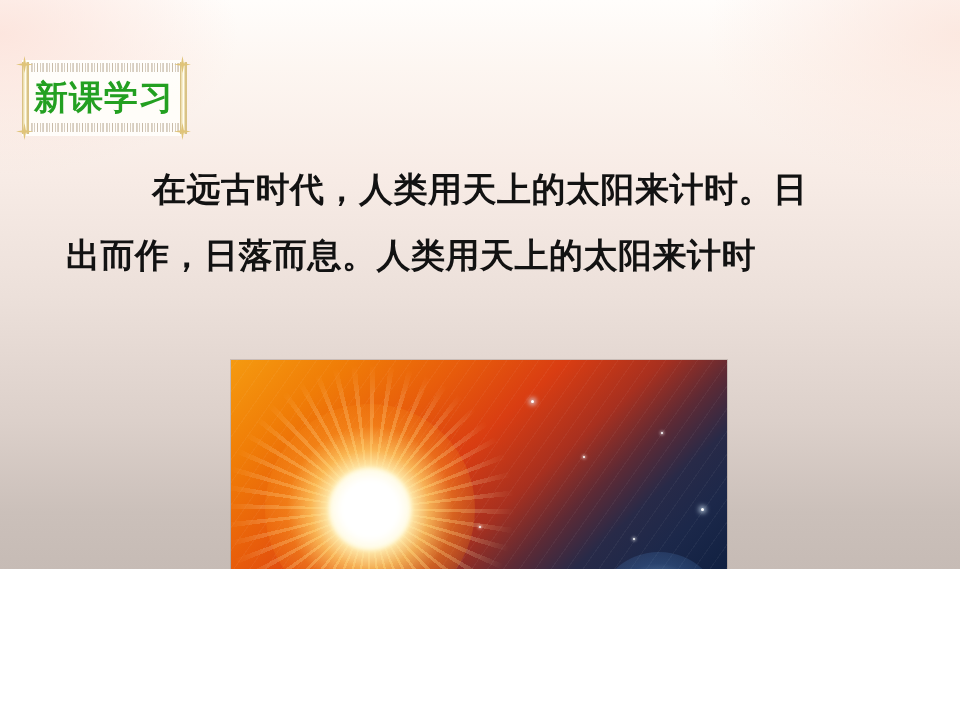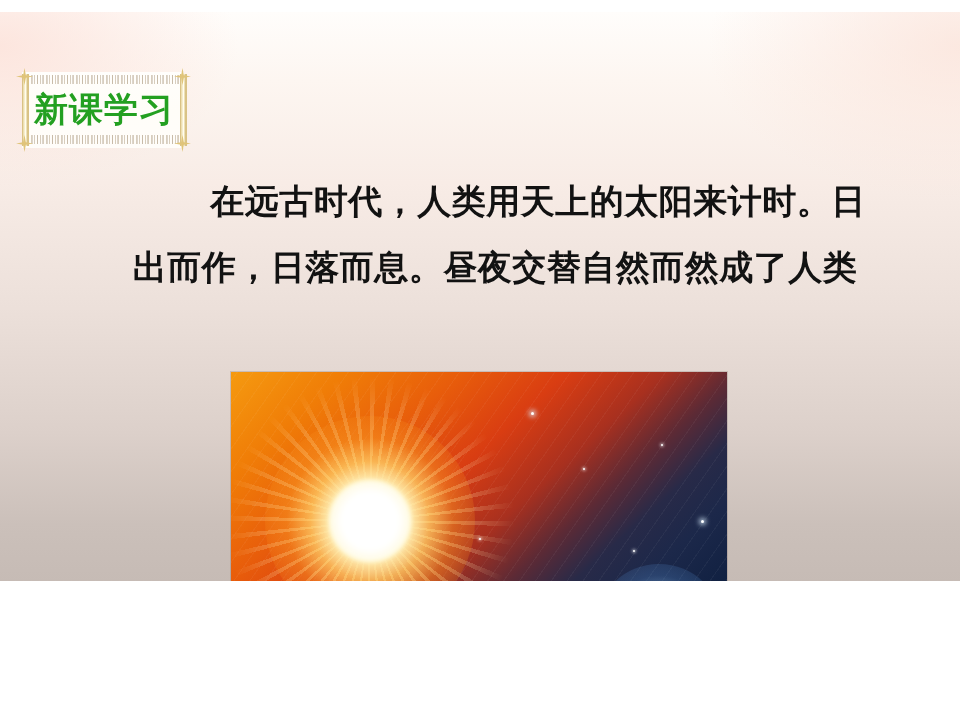--- a/index.html
+++ b/index.html
@@ -21,21 +21,20 @@
     background:
       linear-gradient(to bottom,
         #fffdfb 0%,
         #fdf6f1 12%,
         #f8ece6 30%,
         #ece0da 52%,
         #dcd0ca 74%,
         #cbc0ba 90%,
         #c6bbb5 100%);
     overflow: hidden;
-    margin-top: 12px;
   }
   
   .slide::before {
     content: "";
     position: absolute;
     inset: 0;
     background:
       radial-gradient(ellipse 340px 200px at 0% 6%, rgba(252,226,218,0.85), rgba(252,226,218,0) 70%),
       radial-gradient(ellipse 360px 220px at 100% 6%, rgba(251,228,219,0.8), rgba(251,228,219,0) 70%);
     pointer-events: none;
@@ -110,24 +109,23 @@
     color: #23a021;
     letter-spacing: 1px;
     line-height: 46px;
     white-space: nowrap;
     font-family: "DejaVu Sans", "Liberation Sans", sans-serif;
   }
 
   
   .body-text {
     position: absolute;
-    left: 90px;
+    left: 66px;
     top: 156px;
     width: 810px;
-    text-align: center;
   }
   .body-line {
     font-size: 34px;
     font-weight: bold;
     color: #121212;
     line-height: 66px;
     letter-spacing: 0.5px;
     white-space: nowrap;
     font-family: "DejaVu Sans", "Liberation Sans", sans-serif;
   }
@@ -295,21 +293,21 @@
       <svg viewBox="0 0 20 20">
           <path d="M10 0 L11.6 8.4 L20 10 L11.6 11.6 L10 20 L8.4 11.6 L0 10 L8.4 8.4 Z" fill="#e0c479"></path>
         </svg>
     </div>
 
     <div class="banner-label">新课学习</div>
   </div>
 
   <div class="body-text">
     <div class="body-line indent">在远古时代，人类用天上的太阳来计时。日</div>
-    <div class="body-line">出而作，日落而息。昼夜交替自然而然成了人类</div>
+    <div class="body-line">出而作，日落而息。人类用天上的太阳来计时</div>
   </div>
 
   <div class="picture" title="昼夜交替：左上方太阳，右下方月亮">
     <div class="sky2"></div>
     <div class="streaks"></div>
 
     <div class="sun-rays"></div>
     <div class="sun-glow"></div>
     <div class="sun-core"></div>
 

